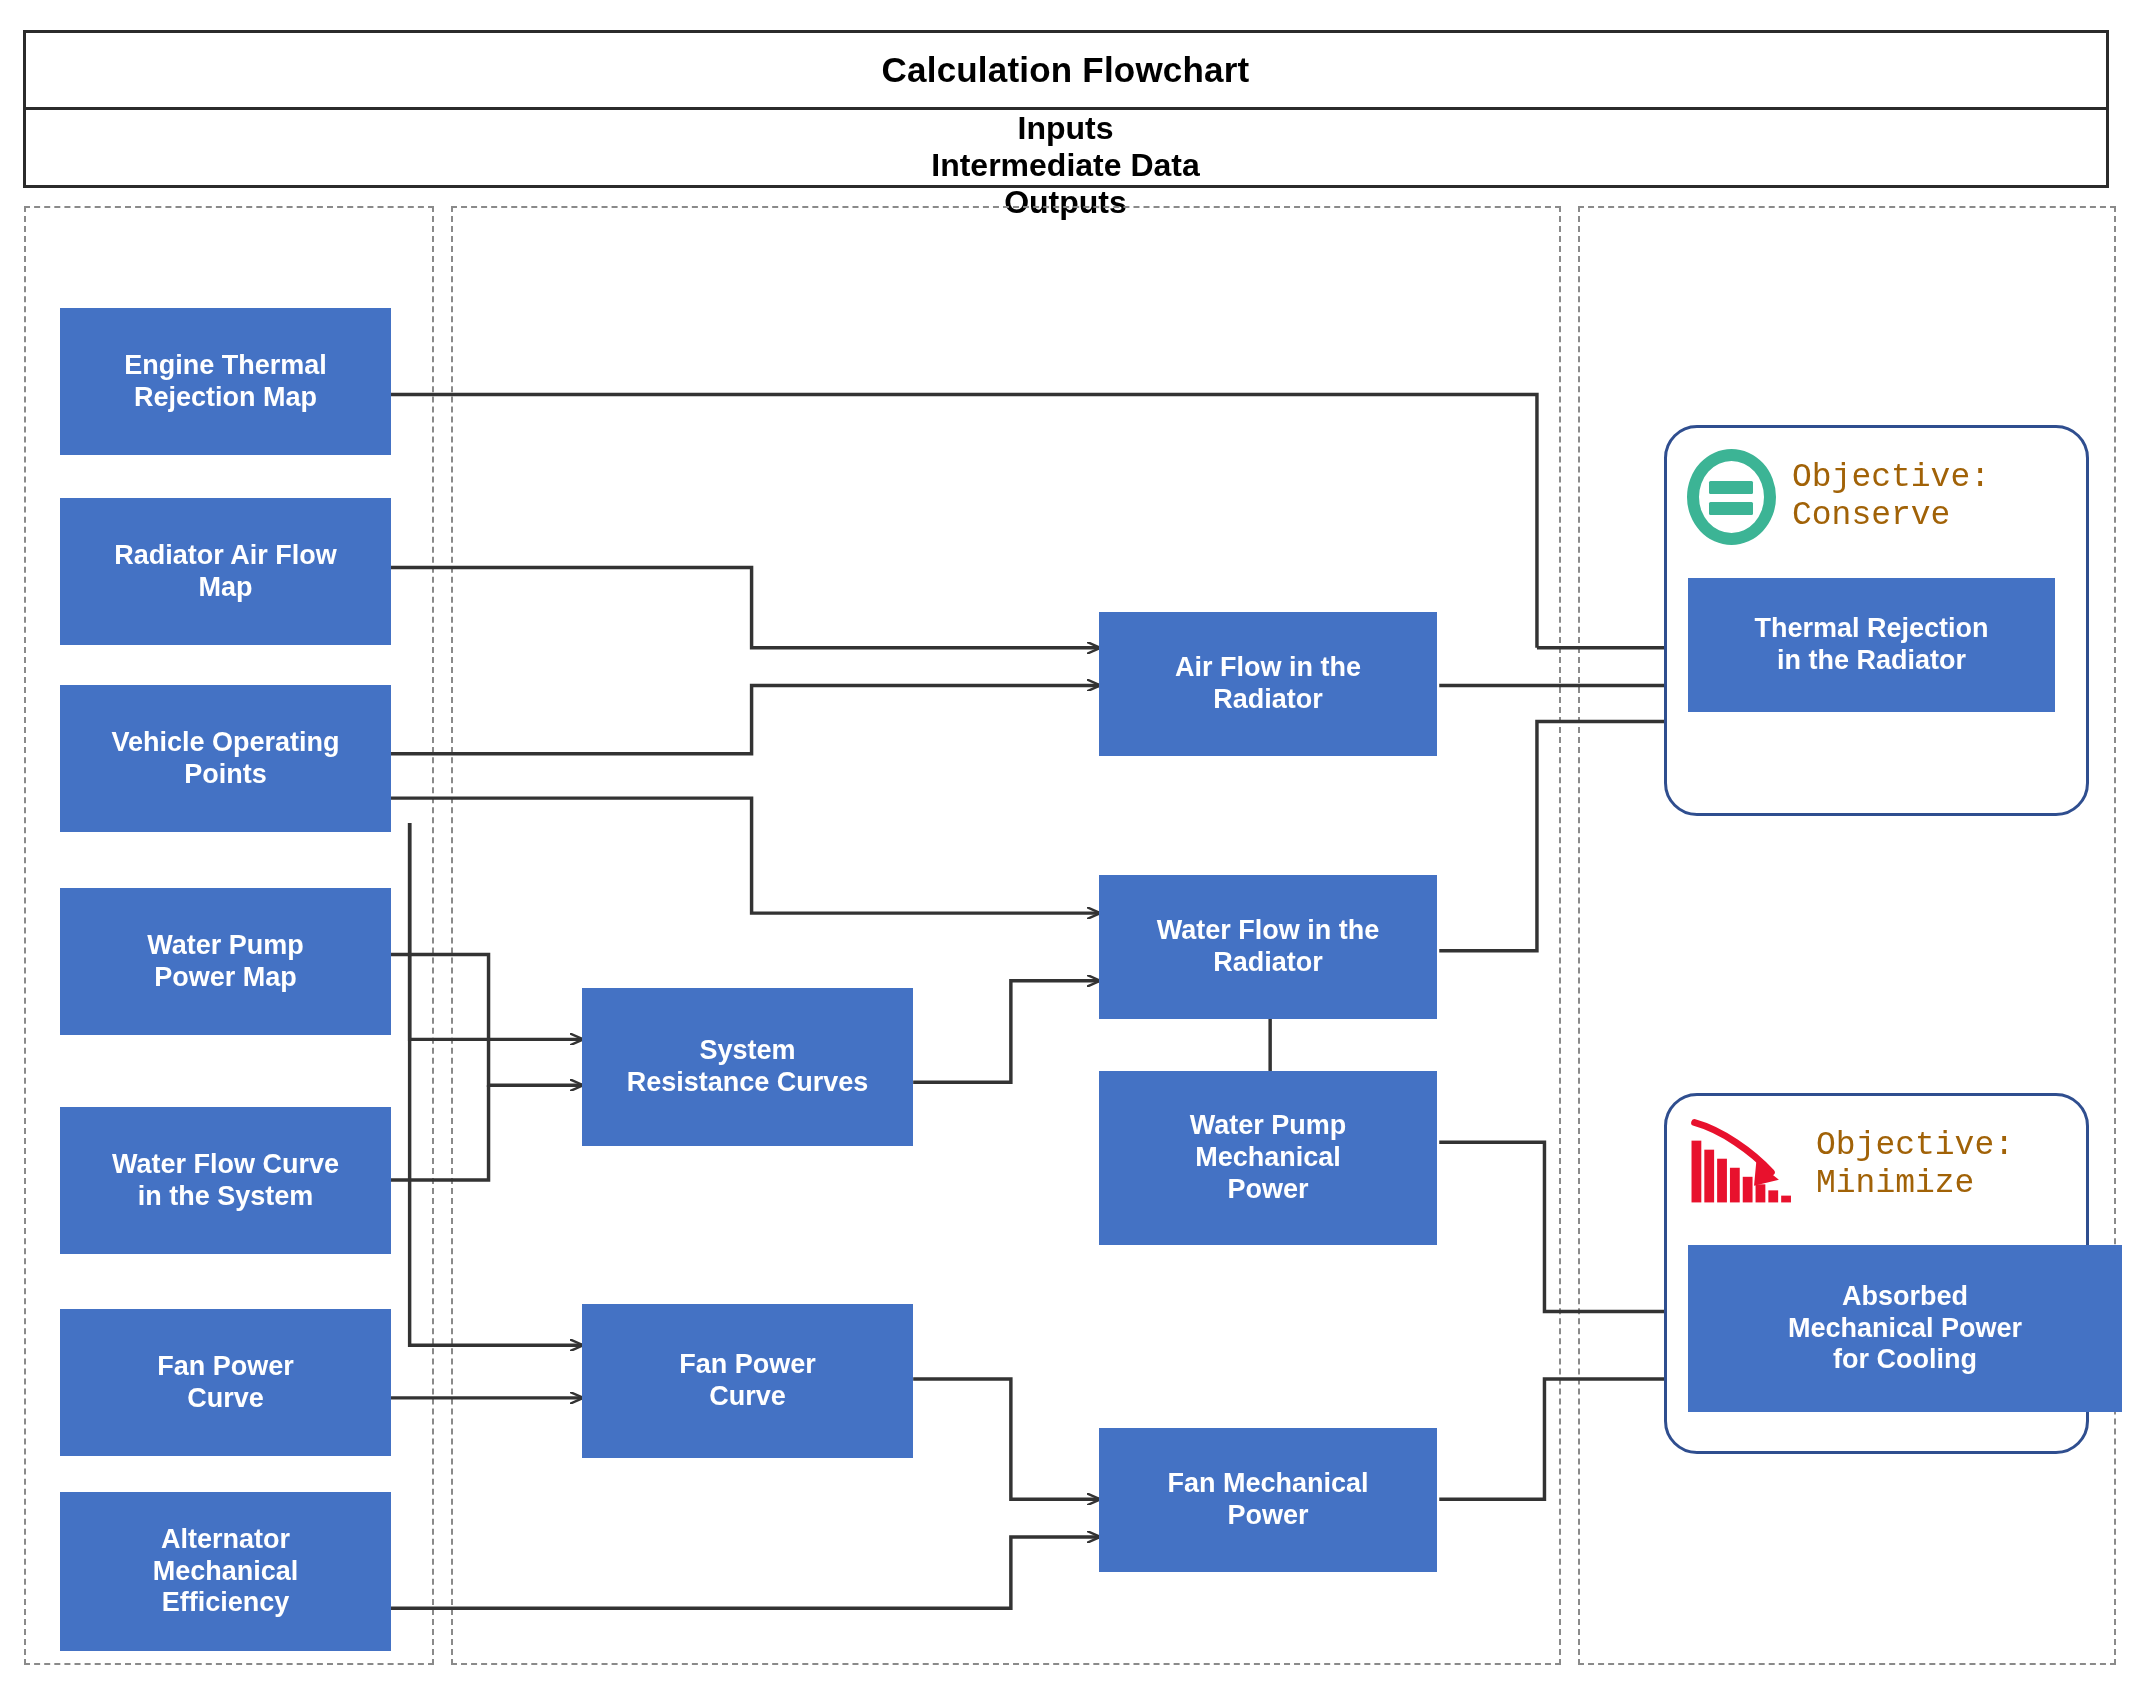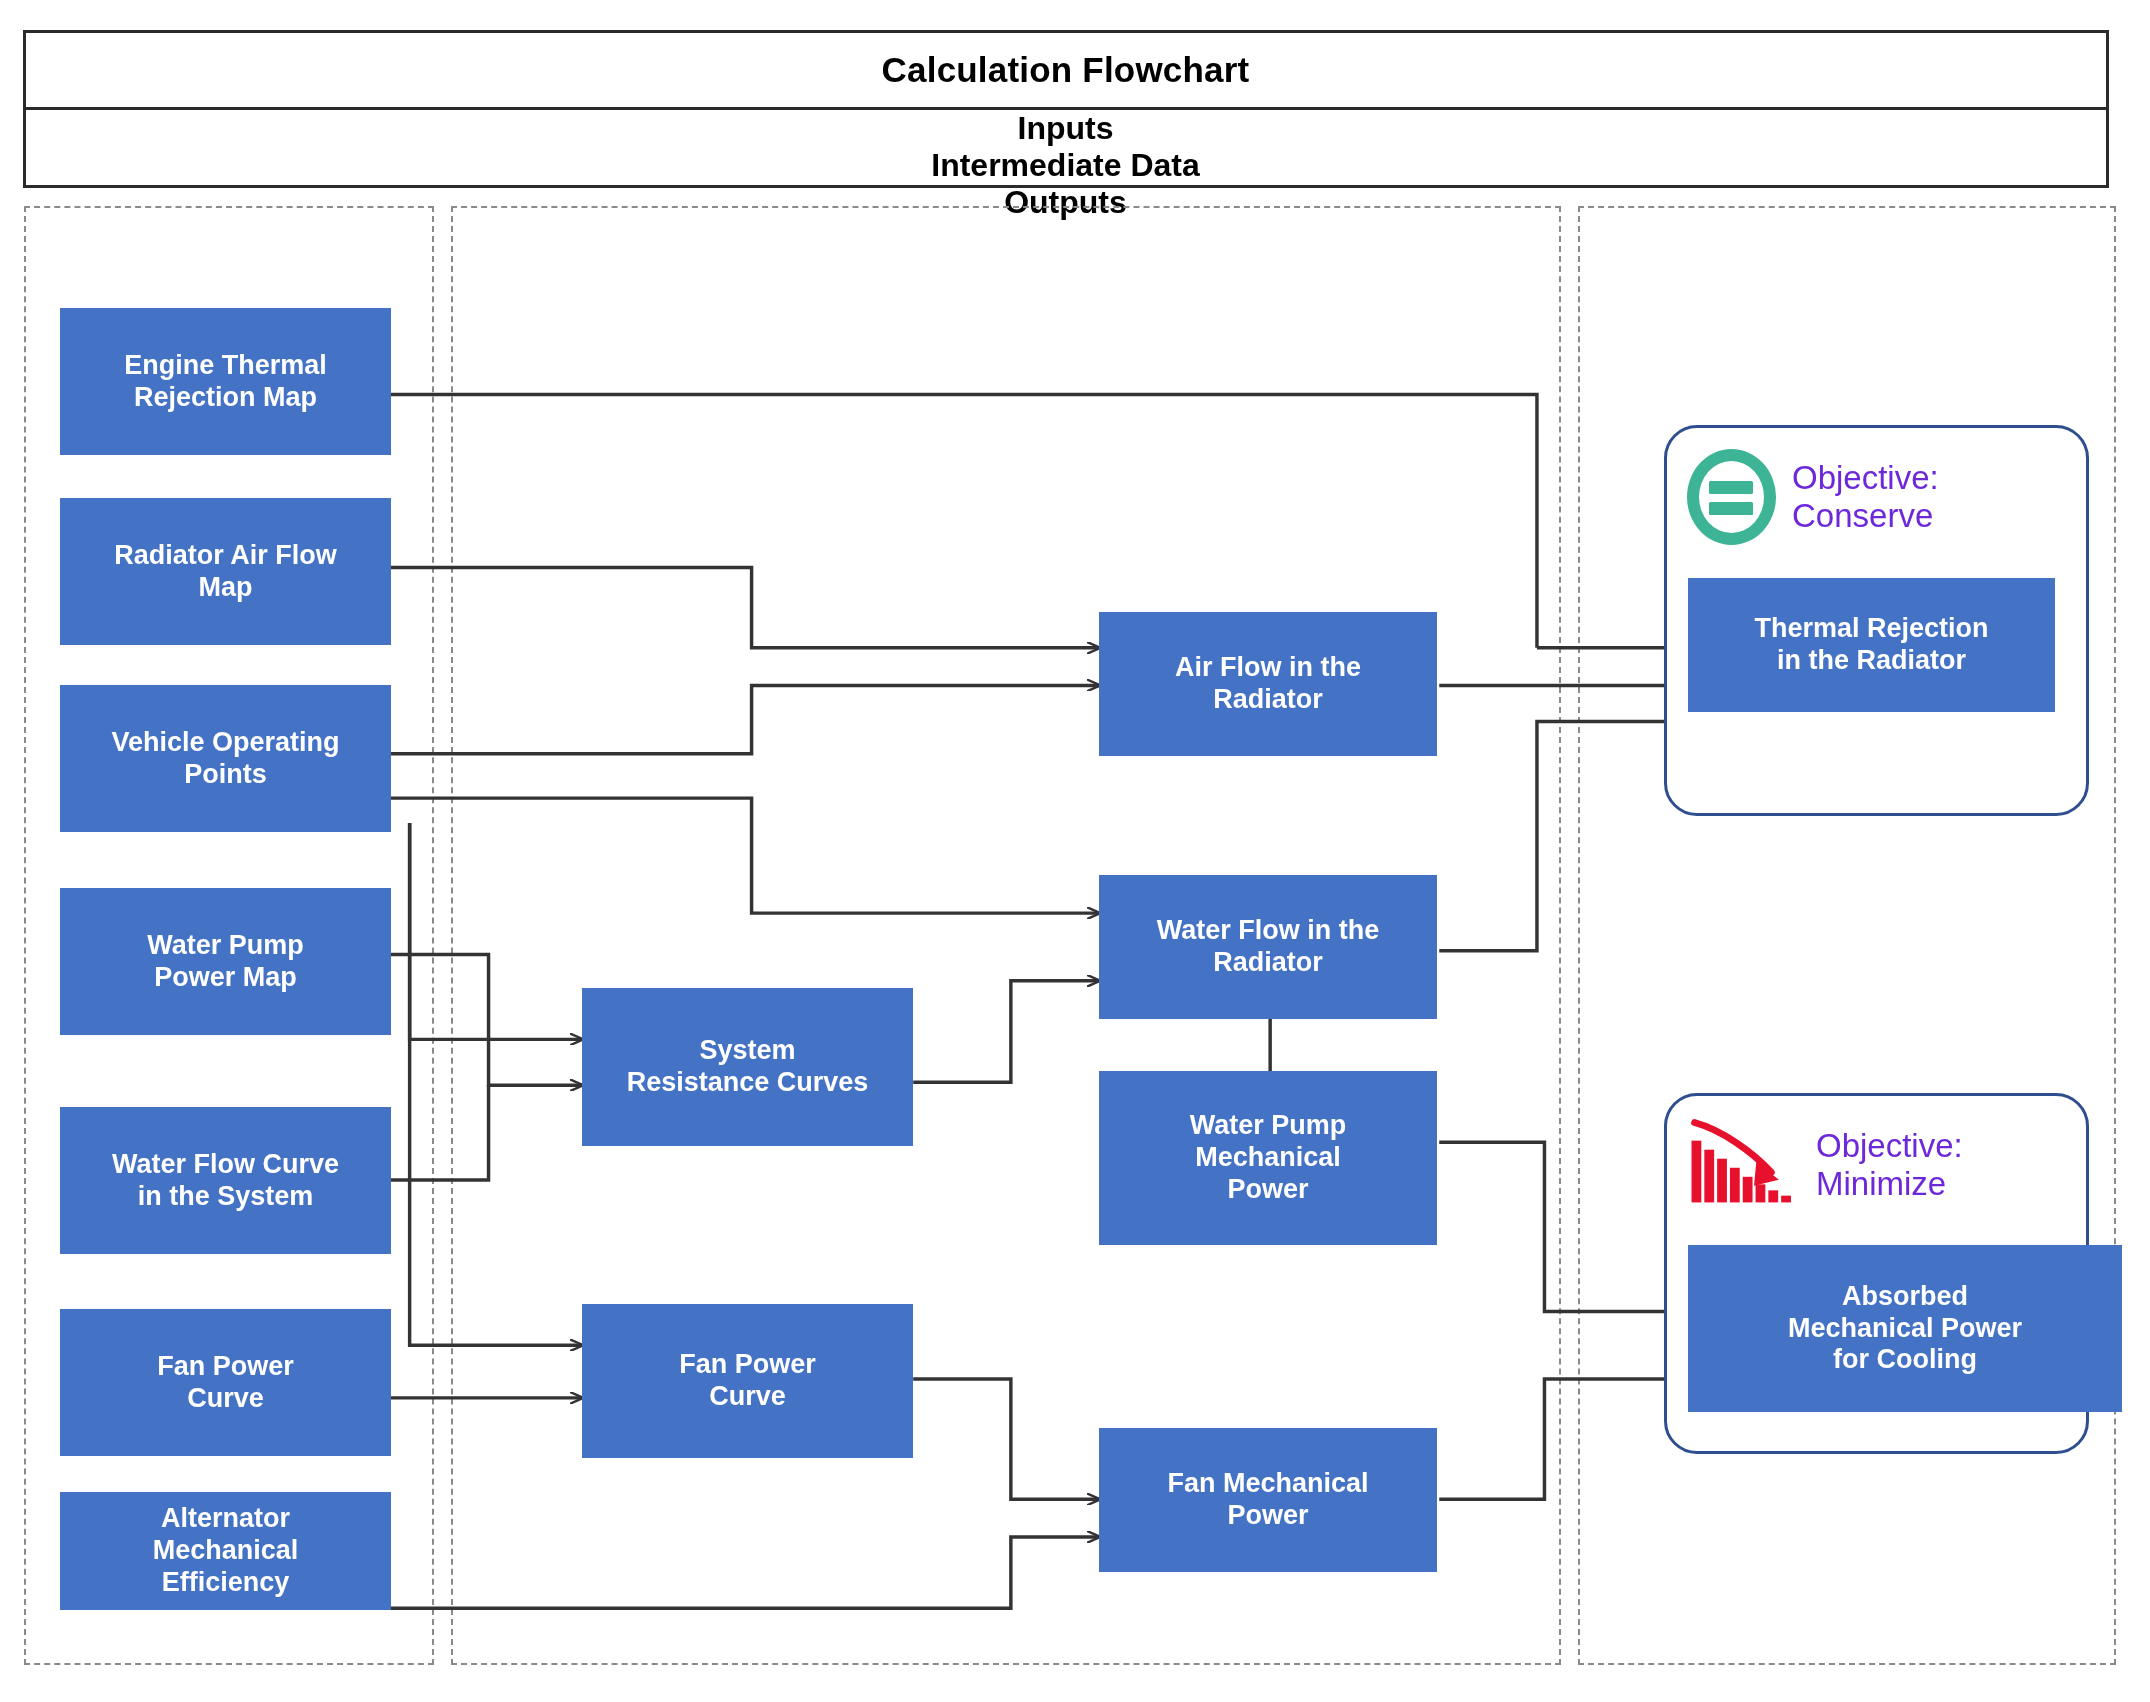--- a/index.html
+++ b/index.html
@@ -108,24 +108,24 @@
     left: 19.5px;
     top: 16.5px;
     right: 15px;
     height: 105px;
     display: flex;
     align-items: center;
     gap: 16.5px;
   }
   .obj-label {
     font-size: 33px;
-    color: #6d28d9;
+    color: #a16207;
     line-height: 1.15;
     white-space: pre-line;
-    font-family: Liberation Sans, sans-serif;
+    font-family: Liberation Mono, monospace;
   }
 
   
   .icon-conserve {
     width: 89px;
     height: 96px;
     flex: 0 0 89px;
     position: relative;
   }
   .icon-conserve .ring {
@@ -241,21 +241,21 @@
 
   <div class="box in" style="left:60px;  top:888px; width:331px; height:147px;">Water Pump
 Power Map</div>
 
   <div class="box in" style="left:60px;  top:1107px; width:331px; height:147px;">Water Flow Curve
 in the System</div>
 
   <div class="box in" style="left:60px;  top:1309px; width:331px; height:147px;">Fan Power
 Curve</div>
 
-  <div class="box in" style="left:60px;  top:1492px; width:331px; height:118px;">Alternator
+  <div class="box in" style="left:60px;  top:1492px; width:331px; height:159px;">Alternator
 Mechanical
 Efficiency</div>
 
   <div class="box mid" style="left:582px;  top:988px; width:331px; height:158px;">System
 Resistance Curves</div>
 
   <div class="box mid" style="left:582px;  top:1304px; width:331px; height:154px;">Fan Power
 Curve</div>
 
   <div class="box mid" style="left:1099px; top:612px;  width:338px; height:144px;">Air Flow in the

